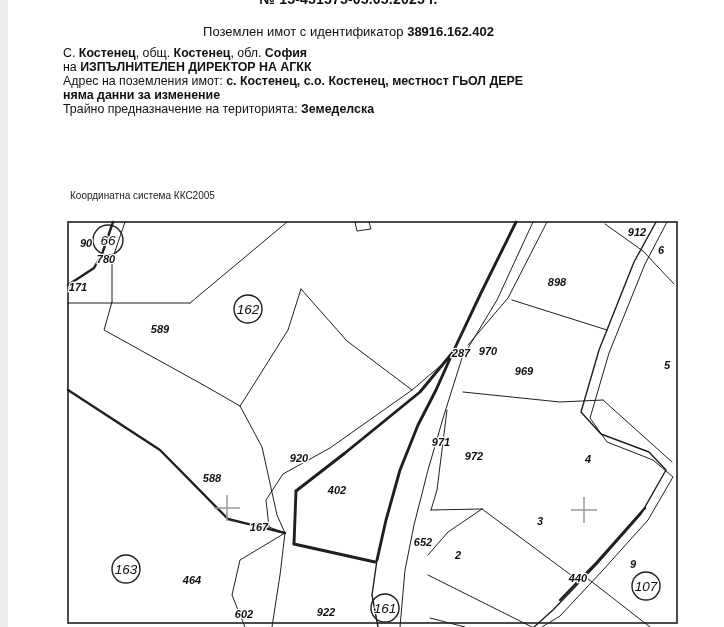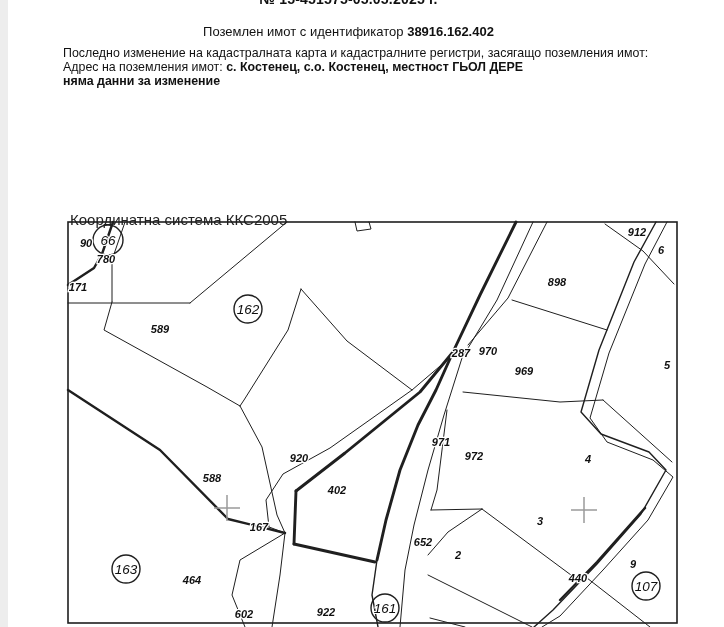--- a/index.html
+++ b/index.html
@@ -18,21 +18,21 @@
     position:absolute;top:24px;left:0;width:100%;text-align:center;
     font-size:13px;white-space:nowrap;
   }
   .header-lines{
     position:absolute;left:63px;top:46px;width:620px;
     font-size:12.4px;line-height:14.05px;
   }
   .tline{white-space:nowrap;}
   .b{font-weight:700;}
   .map-caption{
-    position:absolute;left:70px;top:211px;font-size:15px;color:#222;
+    position:absolute;left:70px;top:190px;font-size:10px;color:#222;
   }
   svg#map-svg{position:absolute;left:0;top:0;}
   .ln{fill:none;stroke:#1f1f1f;stroke-linecap:round;stroke-linejoin:round;}
   .thin{stroke-width:1;}
   .med{stroke-width:1.4;}
   .thick{stroke-width:2.9;}
   .thick2{stroke-width:2.4;}
   .frame{fill:none;stroke:#1f1f1f;stroke-width:1.6;}
   text.plabel{
     font-family:"Liberation Sans",sans-serif;font-style:italic;font-weight:700;
@@ -51,23 +51,25 @@
 <body>
 
 <div class="page">
   <div class="scan-edge"></div>
 
   <div class="ref-line">№ 15-451575-05.05.2025 г.</div>
 
   <div class="doc-title"><span><span>Поземлен имот с идентификатор </span><span class="b">38916.162.402</span></span></div>
 
   <div class="header-lines">
-      <div class="tline"><span>Последно изменение на кадастралната карта и кадастралните регистри, засягащо поземления имот:</span></div>
+      <div class="tline"><span>С. </span><span class="b">Костенец</span><span>, общ. </span><span class="b">Костенец</span><span>, обл. </span><span class="b">София</span></div>
+      <div class="tline"><span>на </span><span class="b">ИЗПЪЛНИТЕЛЕН ДИРЕКТОР НА АГКК</span></div>
       <div class="tline"><span>Адрес на поземления имот: </span><span class="b">с. Костенец, с.о. Костенец, местност ГЬОЛ ДЕРЕ</span></div>
       <div class="tline"><span class="b">няма данни за изменение</span></div>
+      <div class="tline"><span>Трайно предназначение на територията: </span><span class="b">Земеделска</span></div>
     </div>
 
   <div class="map-caption">Координатна система ККС2005</div>
 
   <svg id="map-svg" width="724" height="627" viewBox="0 0 724 627" xmlns="http://www.w3.org/2000/svg">
 
     <rect class="frame" x="68" y="222" width="609" height="401"></rect>
 
     <g>
 

